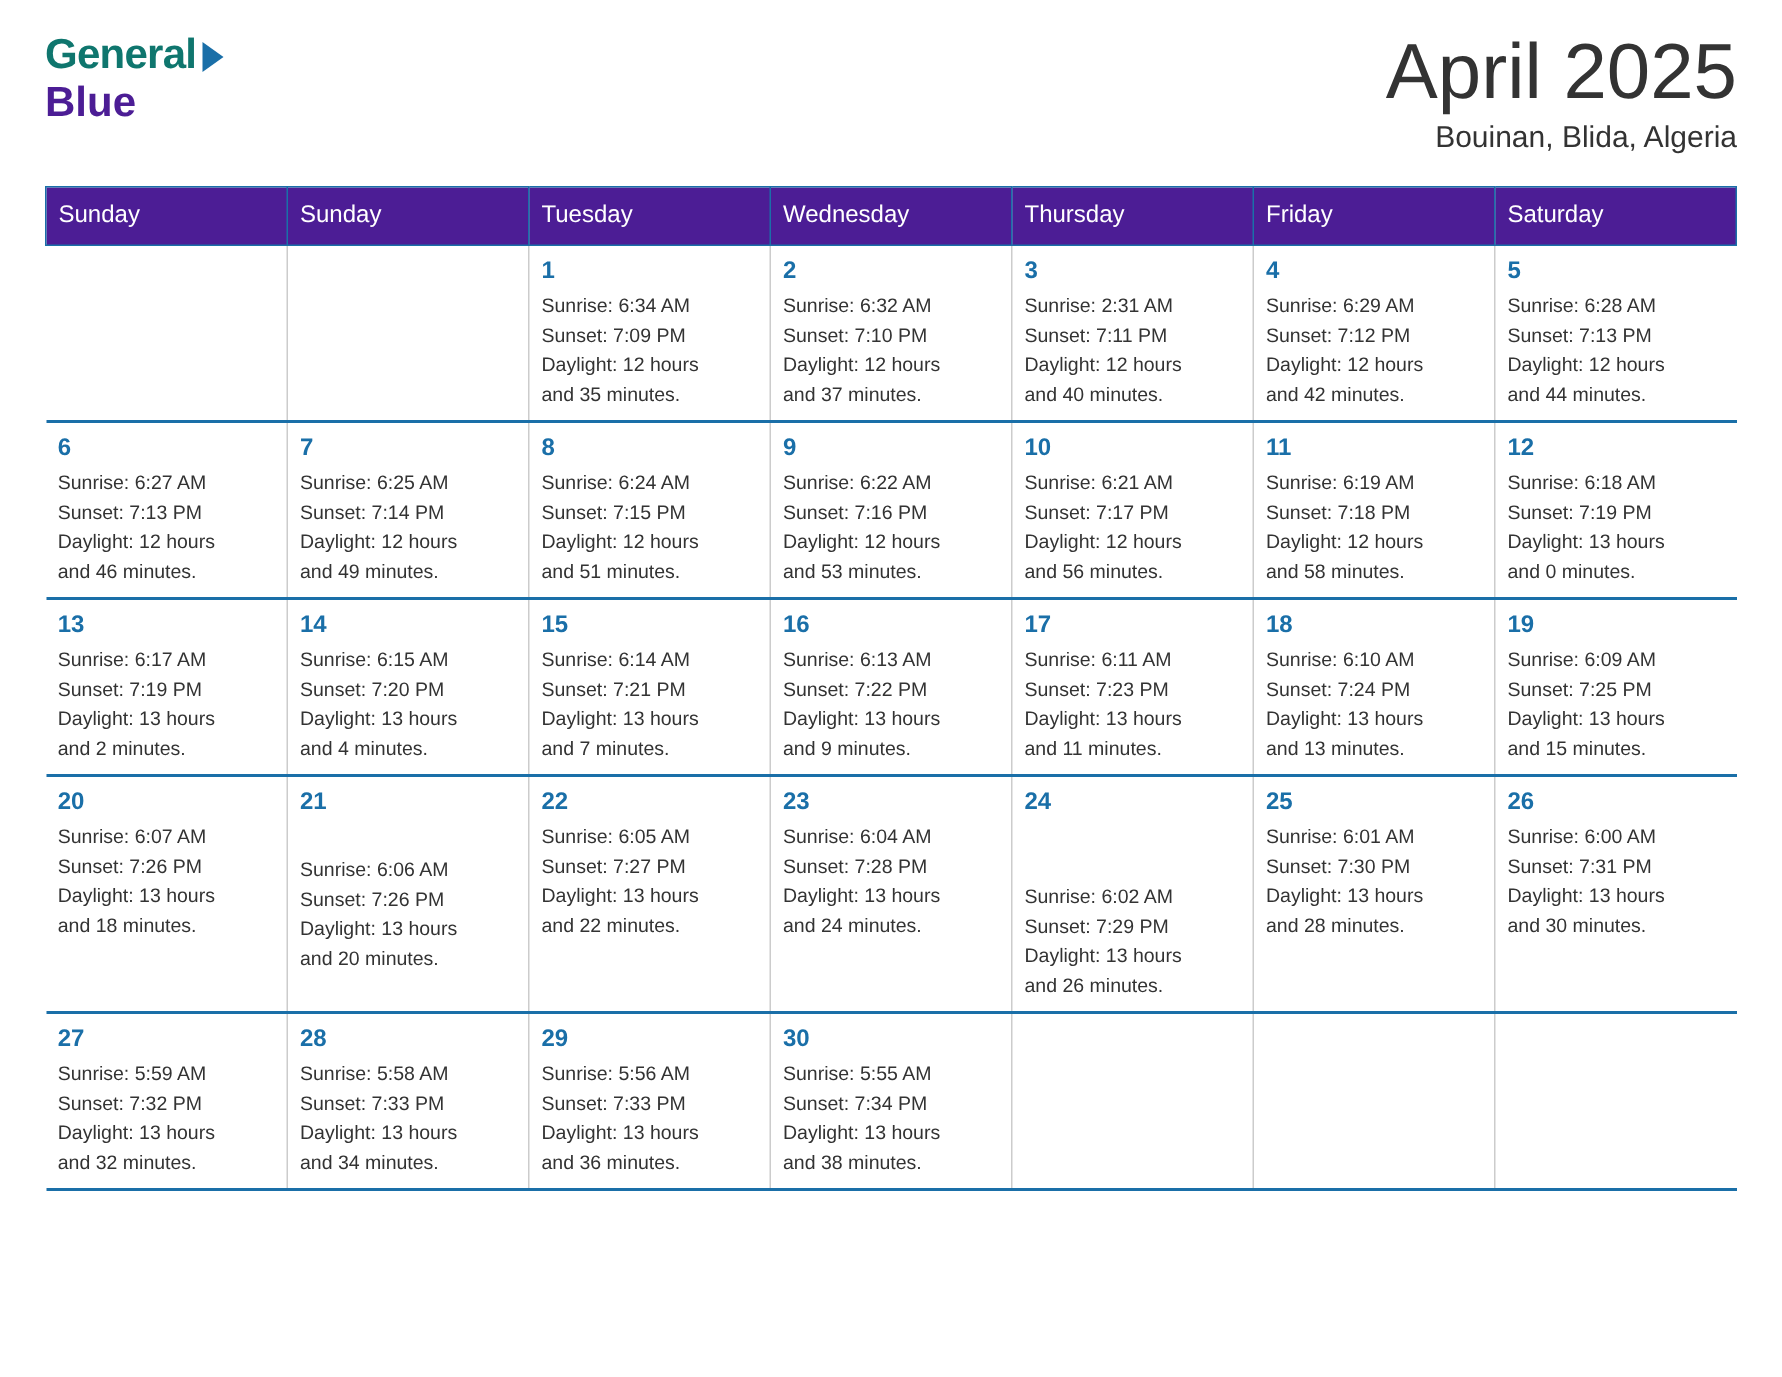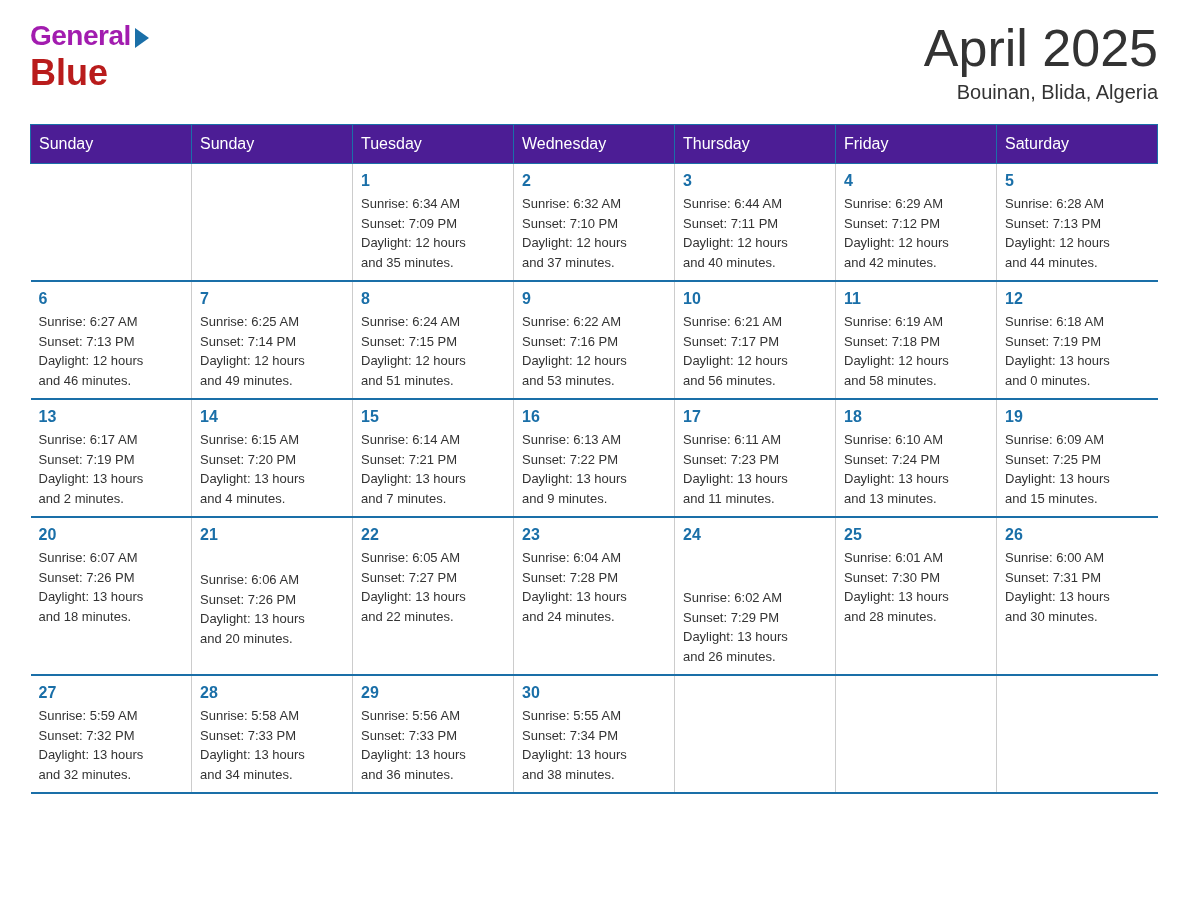--- a/index.html
+++ b/index.html
@@ -21,36 +21,36 @@
       flex-direction: column;
       align-items: flex-start;
     }
     .logo-top {
       display: flex;
       align-items: center;
     }
     .logo-general {
       font-size: 28px;
       font-weight: bold;
-      color: #a21caf;
+      color: #0f766e;
       letter-spacing: -0.5px;
     }
     .logo-arrow {
       width: 0;
       height: 0;
       border-left: 14px solid #1a6fa8;
       border-top: 10px solid transparent;
       border-bottom: 10px solid transparent;
       margin-left: 4px;
       margin-top: 4px;
     }
     .logo-blue-sub {
-      font-size: 36px;
+      font-size: 28px;
       font-weight: bold;
-      color: #b91c1c;
+      color: #4c1d95;
     }
     .title-block {
       text-align: right;
     }
     .month-title {
       font-size: 52px;
       font-weight: normal;
       color: #333;
       line-height: 1.1;
     }
@@ -147,21 +147,21 @@
         </td>
         <td>
           <span class="day-number">2</span>
           <div class="day-info" style="white-space: pre-line;">Sunrise: 6:32 AM
 Sunset: 7:10 PM
 Daylight: 12 hours
 and 37 minutes.</div>
         </td>
         <td>
           <span class="day-number">3</span>
-          <div class="day-info" style="white-space: pre-line;">Sunrise: 6:44 AM
+          <div class="day-info" style="white-space: pre-line;">Sunrise: 2:31 AM
 Sunset: 7:11 PM
 Daylight: 12 hours
 and 40 minutes.</div>
         </td>
         <td>
           <span class="day-number">4</span>
           <div class="day-info" style="white-space: pre-line;">Sunrise: 6:29 AM
 Sunset: 7:12 PM
 Daylight: 12 hours
 and 42 minutes.</div>

